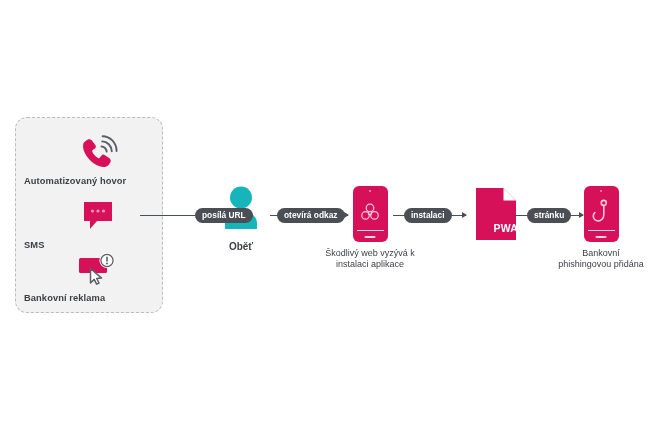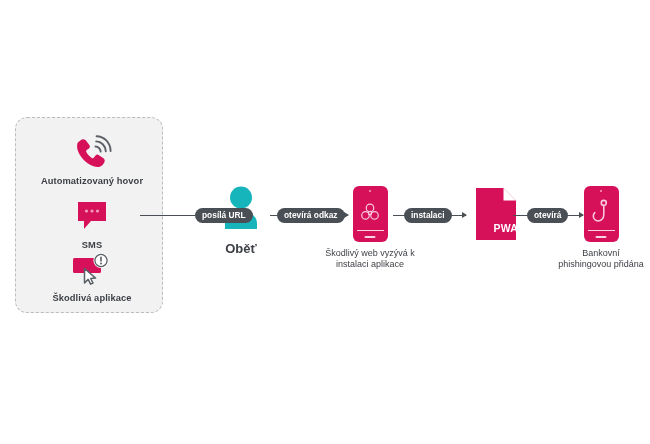--- a/index.html
+++ b/index.html
@@ -24,23 +24,22 @@
     top: 117px;
     width: 148px;
     height: 196px;
     background: #f2f2f3;
     border: 1.4px dashed #b9bcc0;
     border-radius: 12px;
   }
 
   .src-item {
     position: absolute;
-    left: 2px;
+    left: 8px;
     width: 148px;
-    text-align: center;
   }
   .src-icon {
     height: 44px;
     display: flex;
     align-items: center;
     justify-content: center;
   }
   .src-label {
     font-size: 9.3px;
     color: #3c3f44;
@@ -51,21 +50,21 @@
 
   
   .victim {
     position: absolute;
     left: 213px;
     top: 185px;
     width: 56px;
     text-align: center;
   }
   .victim-label {
-    font-size: 13px;
+    font-size: 10px;
     color: #3c3f44;
     font-weight: 700;
     margin-top: 6px;
   }
 
   
   .stage {
     position: absolute;
     text-align: center;
   }
@@ -199,21 +198,21 @@
       <div class="src-icon">
         <svg width="46" height="36" viewBox="0 0 46 36" aria-hidden="true">
           <rect x="4" y="7" width="28" height="15" rx="1.5" fill="#D61159"></rect>
           <circle cx="32" cy="9.5" r="7.6" fill="#ffffff"></circle>
           <circle cx="32" cy="9.5" r="6.1" fill="none" stroke="#5b6066" stroke-width="1.3"></circle>
           <rect x="31.2" y="5.6" width="1.6" height="5.1" rx=".8" fill="#5b6066"></rect>
           <circle cx="32" cy="12.6" r="1" fill="#5b6066"></circle>
           <path d="M15.5 17.5 L15.5 32.0 L19.2 28.4 L21.6 33.2 L24.0 32.0 L21.7 27.5 L26.6 27.1 z" fill="#ffffff" stroke="#5b6066" stroke-width="1.5" stroke-linejoin="round"></path>
         </svg>
       </div>
-      <div class="src-label">Škodlivá aplikace</div>
+      <div class="src-label">Bankovní reklama</div>
     </div>
   </div>
 
   <div class="conn-line" style="left:140px; top:214.5px; width:78px;"></div>
   <div class="conn-arrow" style="left:214px; top:211.6px;"></div>
   <div class="pill" style="left:155px; top:208px;margin-left:40px;">posílá URL</div>
 
   <div class="victim">
     <svg width="56" height="46" viewBox="0 0 56 46" aria-hidden="true">
       <circle cx="28" cy="12.5" r="11" fill="#16B5BC"></circle>
@@ -254,21 +253,21 @@
       <svg width="44" height="56" viewBox="0 0 44 56" aria-hidden="true">
         <path d="M2 2 h27.5 L42 14.5 V54 H2 Z" fill="#D61159"></path>
         <path d="M29.5 2 L42 14.5 H29.5 Z" fill="#ffffff"></path>
       </svg>
       <div class="pwa-label">PWA</div>
     </div>
   </div>
 
   <div class="conn-line" style="left:513px; top:214.5px; width:70px;"></div>
   <div class="conn-arrow" style="left:579px; top:211.6px;"></div>
-  <div class="pill" style="left:527px; top:208px;">otevírá</div>
+  <div class="pill" style="left:527px; top:208px;">stránku</div>
 
   <div class="stage" style="left:556px; top:186px; width:90px;">
     <div class="phone">
       <span class="dot"></span>
       <div class="glyph">
         <svg width="22" height="26" viewBox="0 0 22 28" aria-hidden="true">
           <g fill="none" stroke="#f9c9dc" stroke-width="1.7" stroke-linecap="round">
             <circle cx="14" cy="4.2" r="2.7"></circle>
             <path d="M14 7.0 V17.0 c0 4.0-3.0 6.6-6.0 6.6 -3.0 0-5.3-2.3-5.3-5.2 0-1.6 .7-2.9 1.7-3.7"></path>
           </g>

